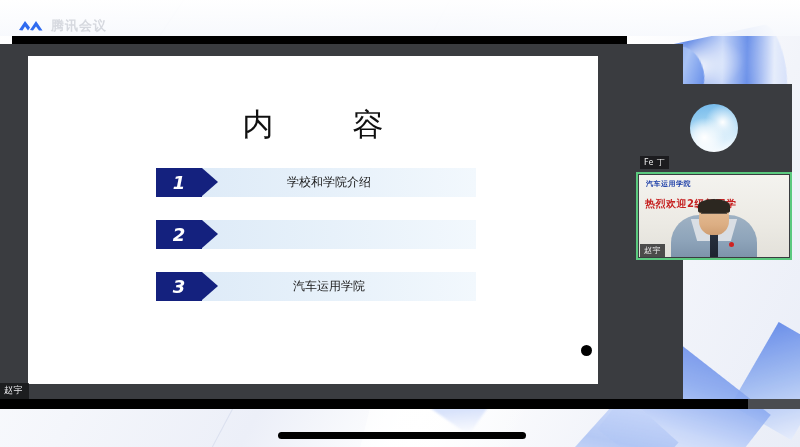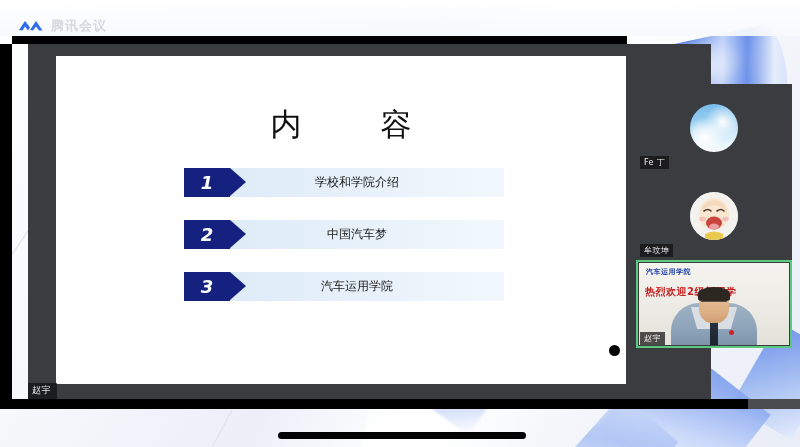--- a/index.html
+++ b/index.html
@@ -158,21 +158,21 @@
     font-weight: bold;
     color: #b9bdc6;
     letter-spacing: 1px;
     opacity: 0.55;
     filter: blur(0.5px);
   }
 
   
   .stage {
     position: absolute;
-    left: 28px;
+    left: 0;
     top: 44px;
     width: 683px;
     height: 355px;
     background: #3a3c40;
   }
 
   
   .slide {
     position: absolute;
     left: 28px;
@@ -518,21 +518,20 @@
 
       <div class="agenda">
 
         <div class="agenda-row">
           <div class="agenda-badge">1</div>
           <div class="agenda-label">学校和学院介绍</div>
         </div>
 
         <div class="agenda-row">
           <div class="agenda-badge">2</div>
-          <div class="agenda-label">中国汽车梦</div>
         </div>
 
         <div class="agenda-row">
           <div class="agenda-badge">3</div>
           <div class="agenda-label">汽车运用学院</div>
         </div>
 
       </div>
 
       <div class="slide-cursor"></div>
@@ -543,39 +542,20 @@
 
   <div class="filmstrip">
 
     <div class="tile">
       <div class="tile-avatar">
         <div class="avatar-sky"></div>
       </div>
       <div class="tile-name">Fe 丁</div>
     </div>
 
-    <div class="tile">
-      <div class="tile-avatar">
-        <div class="avatar-baby">
-          <svg width="48" height="48" viewBox="0 0 48 48" xmlns="http://www.w3.org/2000/svg">
-            <circle cx="24" cy="24" r="24" fill="#f4f2ef"></circle>
-            <ellipse cx="24" cy="22" rx="15" ry="16" fill="#fbe6cf"></ellipse>
-            <path d="M11 20 Q24 6 37 20 Q36 10 24 8 Q12 10 11 20 Z" fill="#f3d9bd"></path>
-            <path d="M14 19 q4 -3 7 0" stroke="#4a3a2a" stroke-width="1.6" fill="none" stroke-linecap="round"></path>
-            <path d="M27 19 q4 -3 7 0" stroke="#4a3a2a" stroke-width="1.6" fill="none" stroke-linecap="round"></path>
-            <ellipse cx="24" cy="31" rx="8" ry="6.5" fill="#c9443f"></ellipse>
-            <ellipse cx="24" cy="34.5" rx="5" ry="3" fill="#eaa0a0"></ellipse>
-            <ellipse cx="12.5" cy="27" rx="3.2" ry="2.2" fill="#f4b0ae" opacity="0.75"></ellipse>
-            <ellipse cx="35.5" cy="27" rx="3.2" ry="2.2" fill="#f4b0ae" opacity="0.75"></ellipse>
-            <path d="M15 42 q9 -5 18 0 l0 6 l-18 0 Z" fill="#e9c84e"></path>
-          </svg>
-        </div>
-      </div>
-      <div class="tile-name">牟玟坤</div>
-    </div>
 
     <div class="tile speaking">
       <div class="tile-video">
         <div class="vid-banner-top">汽车运用学院</div>
         <div class="vid-banner-main">热烈欢迎2级新同学</div>
         <div class="vid-person-body"></div>
         <div class="vid-person-collar-l"></div>
         <div class="vid-person-collar-r"></div>
         <div class="vid-person-tie"></div>
         <div class="vid-badge-dot"></div>

